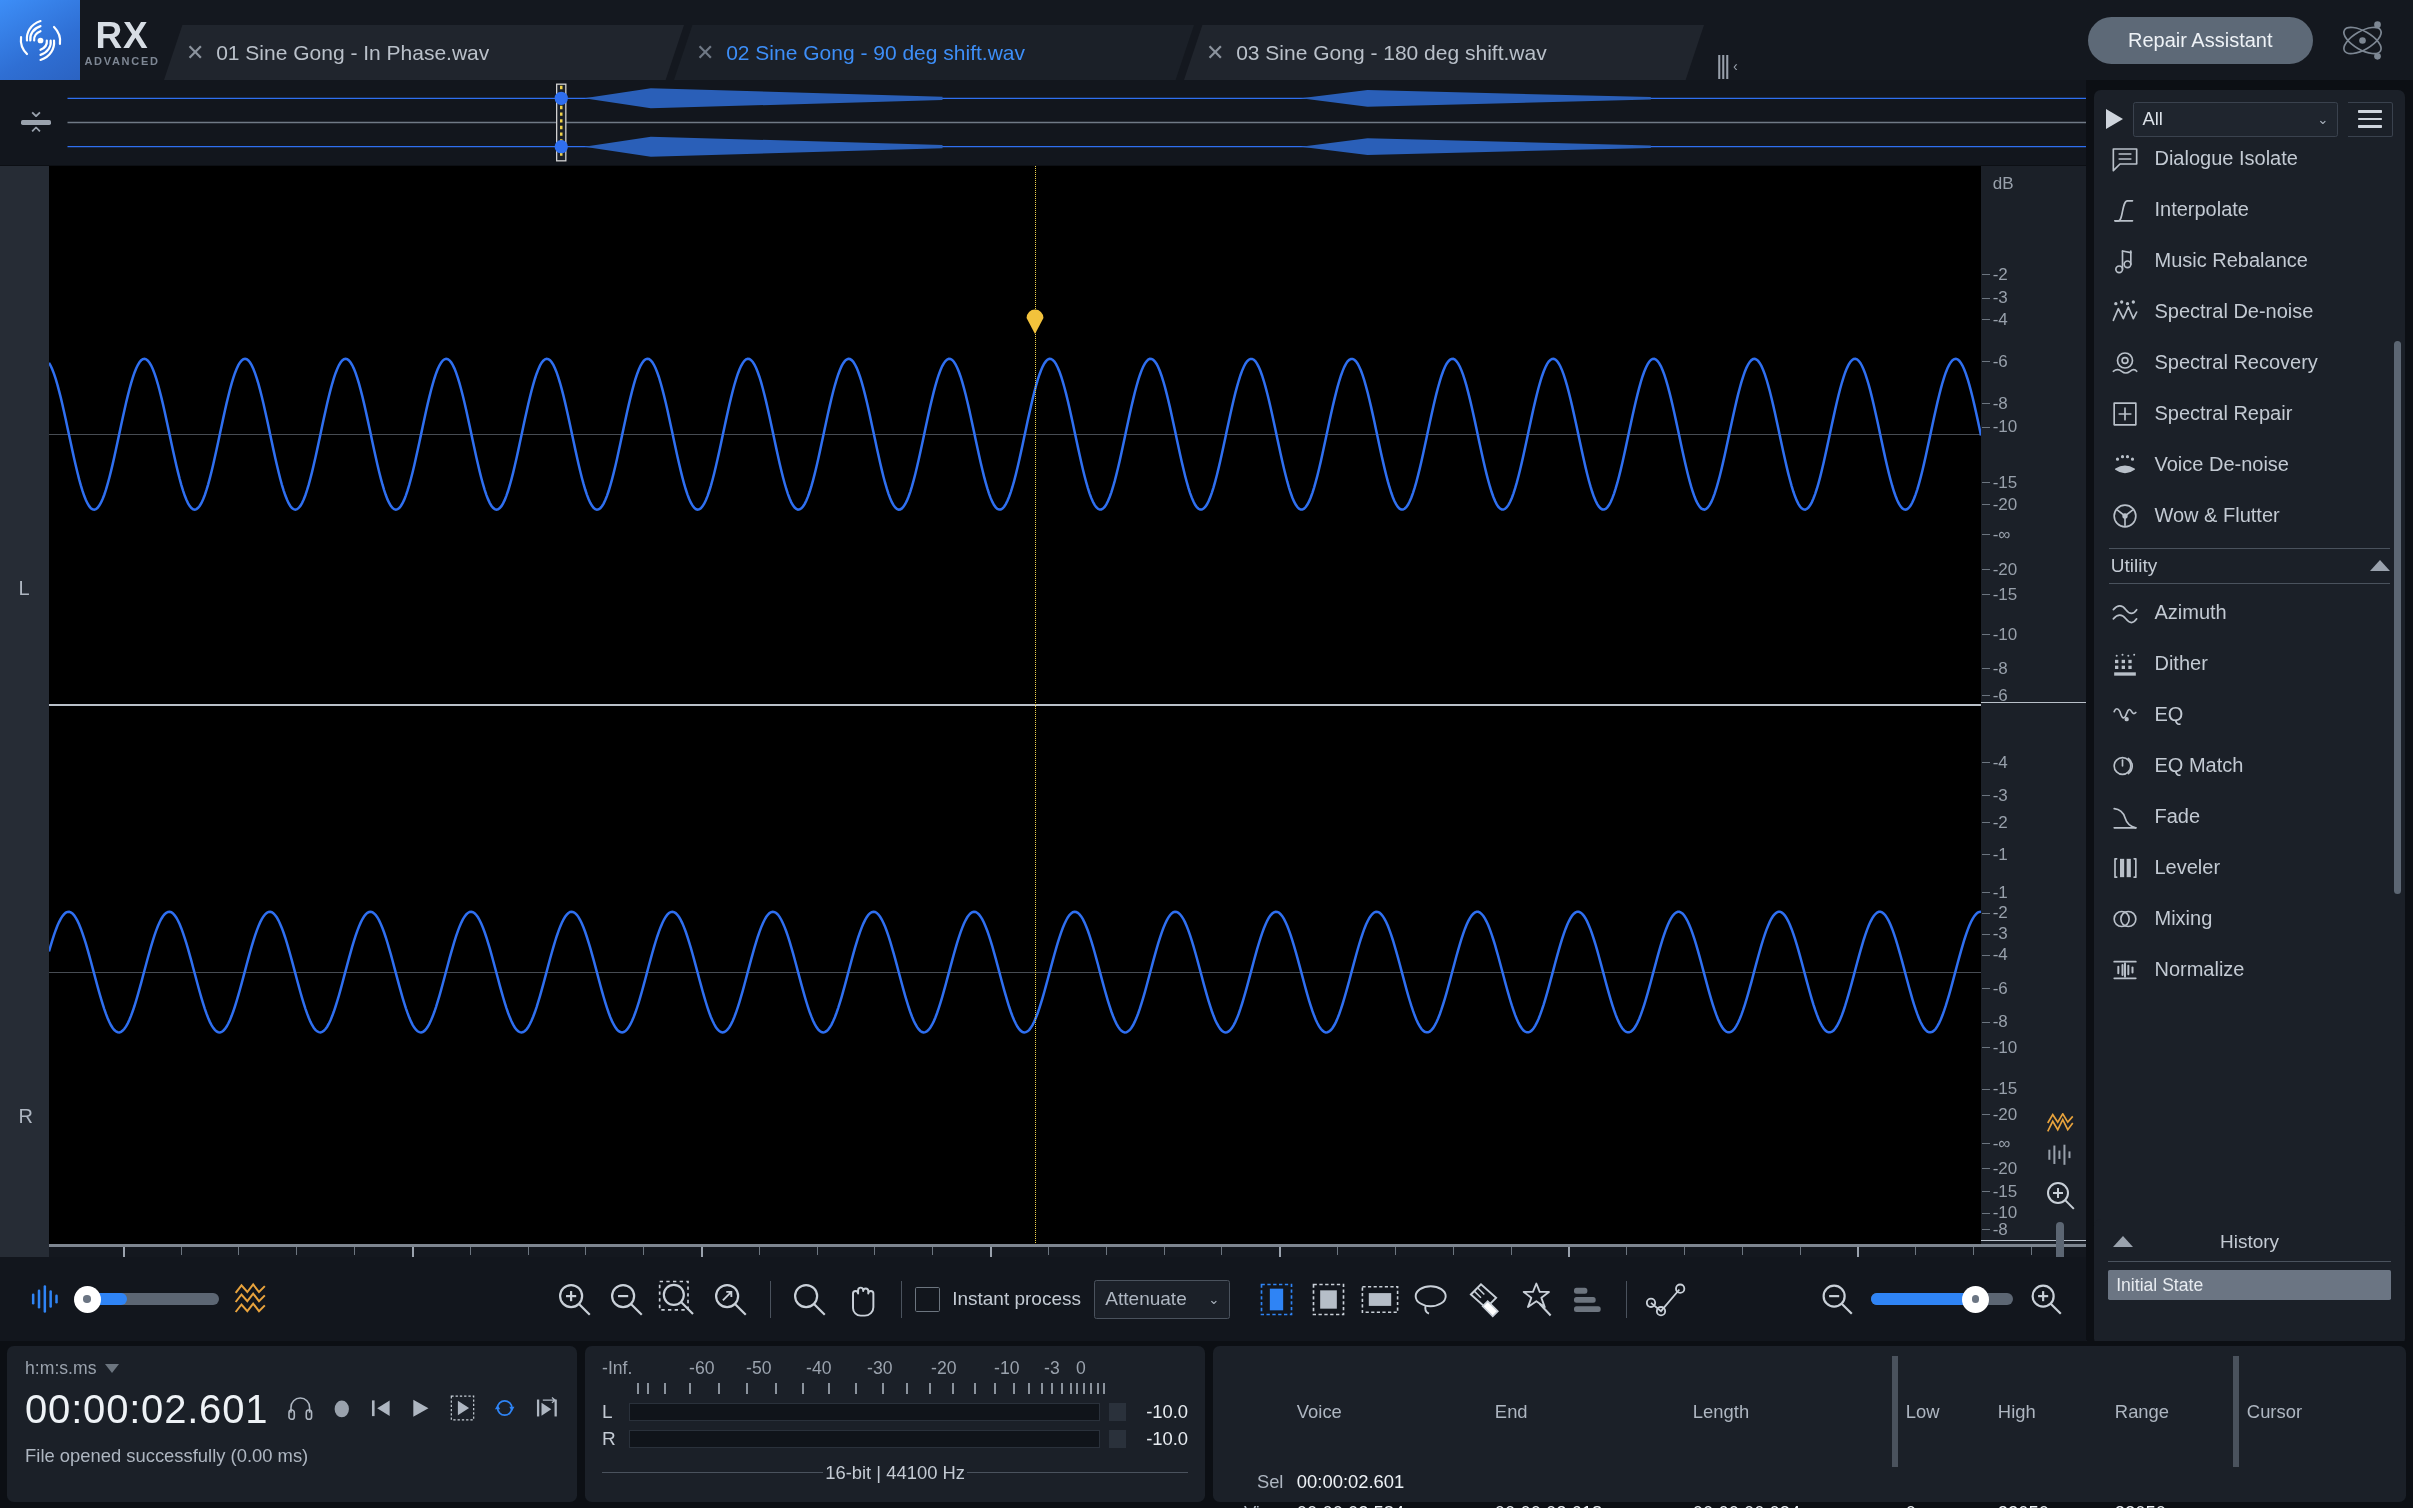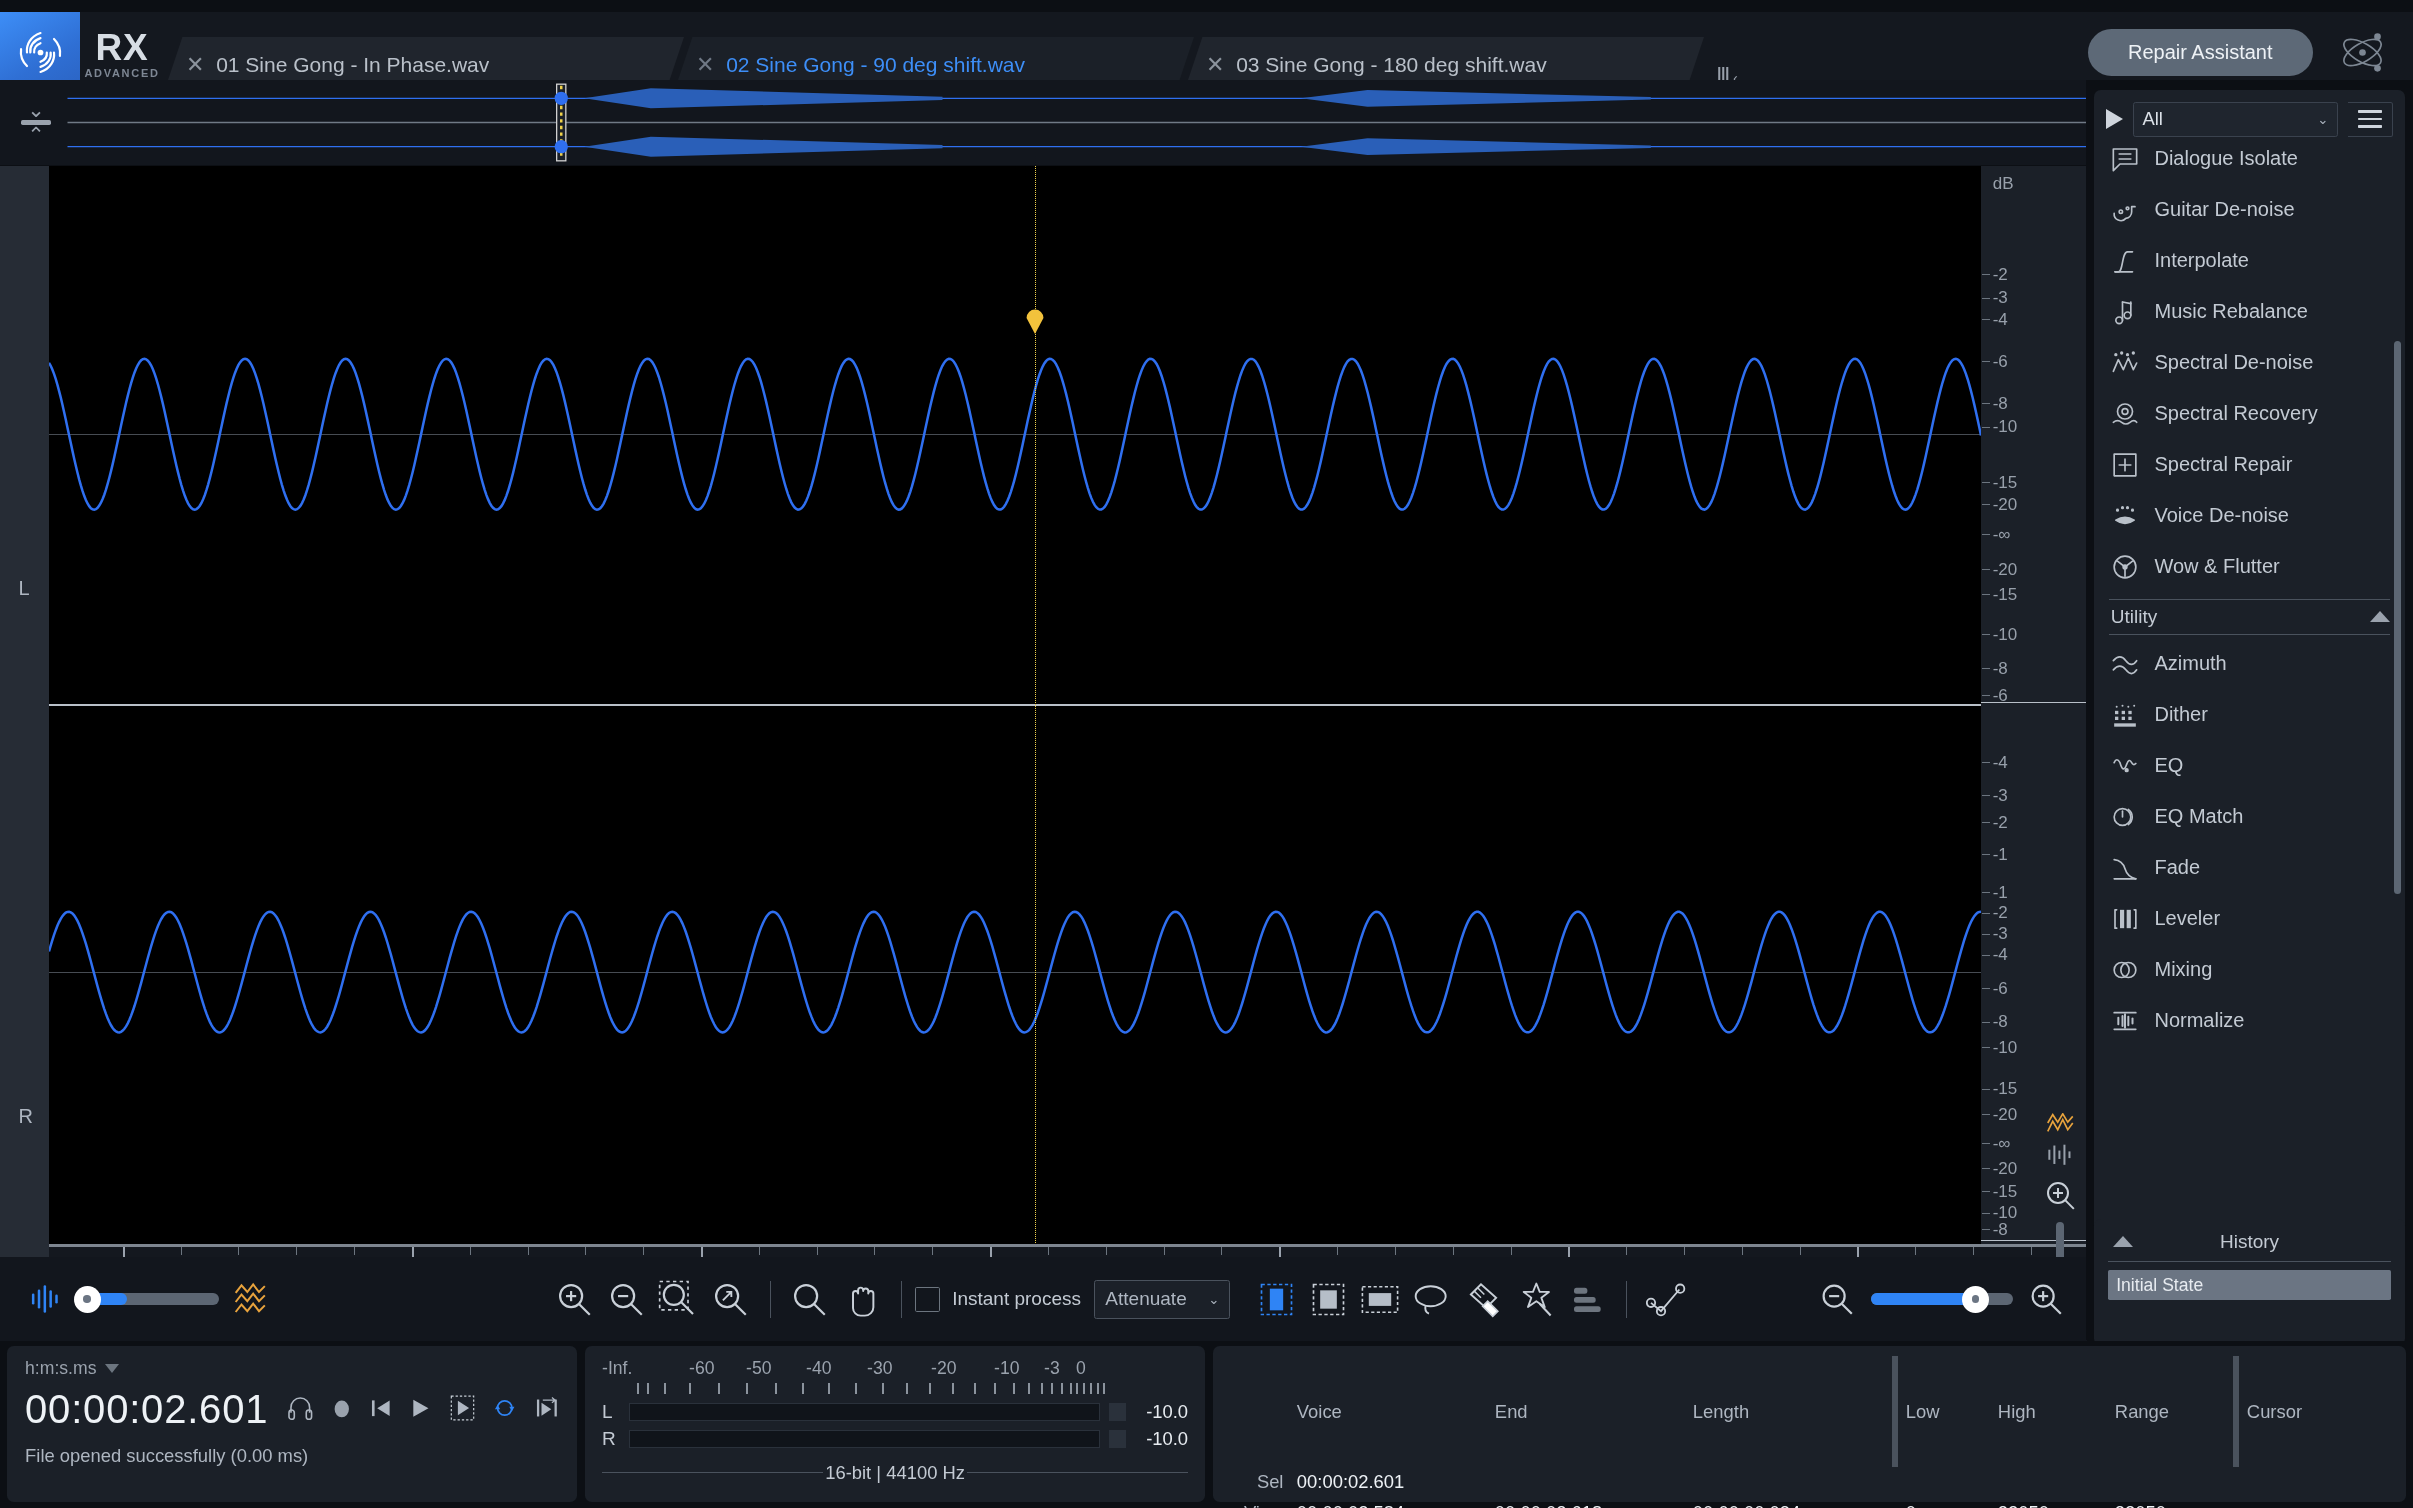--- a/index.html
+++ b/index.html
@@ -7,21 +7,21 @@
     width:2413px; height:1508px; overflow:hidden;
     background:#0c0f14;
     font-family:"Liberation Sans", sans-serif;
     color:#c8ced6;
     -webkit-font-smoothing:antialiased;
   }
   .app{ position:relative; width:2413px; height:1508px; }
 
   
   .header{
-    position:absolute; left:0; top:12px; width:2413px; height:80px;
+    position:absolute; left:0; top:0; width:2413px; height:80px;
     background:#14181f;
     display:flex; align-items:stretch;
   }
   .logo-box{
     width:80px; height:80px;
     background:linear-gradient(150deg,#3d8ef7 0%,#2f6fd4 60%,#2b63c2 100%);
     display:flex; align-items:center; justify-content:center;
     flex:0 0 80px;
   }
   .rx-mark{ width:84px; flex:0 0 84px; display:flex; flex-direction:column;
@@ -607,30 +607,20 @@
                 <path d="M4 6 h28 v18 h-20 l-8 8 z"></path>
                 <line x1="11" y1="12" x2="25" y2="12"></line>
                 <line x1="11" y1="18" x2="25" y2="18"></line>
               </svg>
             </span>
             <span class="nm">Dialogue Isolate</span>
           </div>
           <div class="mrow">
             <span class="ico">
               <svg width="30" height="30" viewBox="0 0 36 36" fill="none" stroke="#b9c0c9" stroke-width="2" stroke-linecap="round" stroke-linejoin="round">
-                <path d="M5 22 a8 8 0 0 0 14 6 a8 8 0 0 0 7 -8 l0 -6 l4 0"></path>
-                <circle cx="13" cy="20" r="2"></circle>
-                <circle cx="21" cy="16" r="1.6"></circle>
-              </svg>
-            </span>
-            <span class="nm">Guitar De-noise</span>
-          </div>
-          <div class="mrow">
-            <span class="ico">
-              <svg width="30" height="30" viewBox="0 0 36 36" fill="none" stroke="#b9c0c9" stroke-width="2" stroke-linecap="round" stroke-linejoin="round">
                 <path d="M6 31 L10 31 C16 31 14 7 21 7 L27 7"></path>
                 <line x1="6" y1="31" x2="27" y2="31"></line>
               </svg>
             </span>
             <span class="nm">Interpolate</span>
           </div>
           <div class="mrow">
             <span class="ico">
               <svg width="30" height="30" viewBox="0 0 36 36" fill="none" stroke="#b9c0c9" stroke-width="2" stroke-linecap="round" stroke-linejoin="round">
                 <line x1="15" y1="6" x2="15" y2="28"></line>

